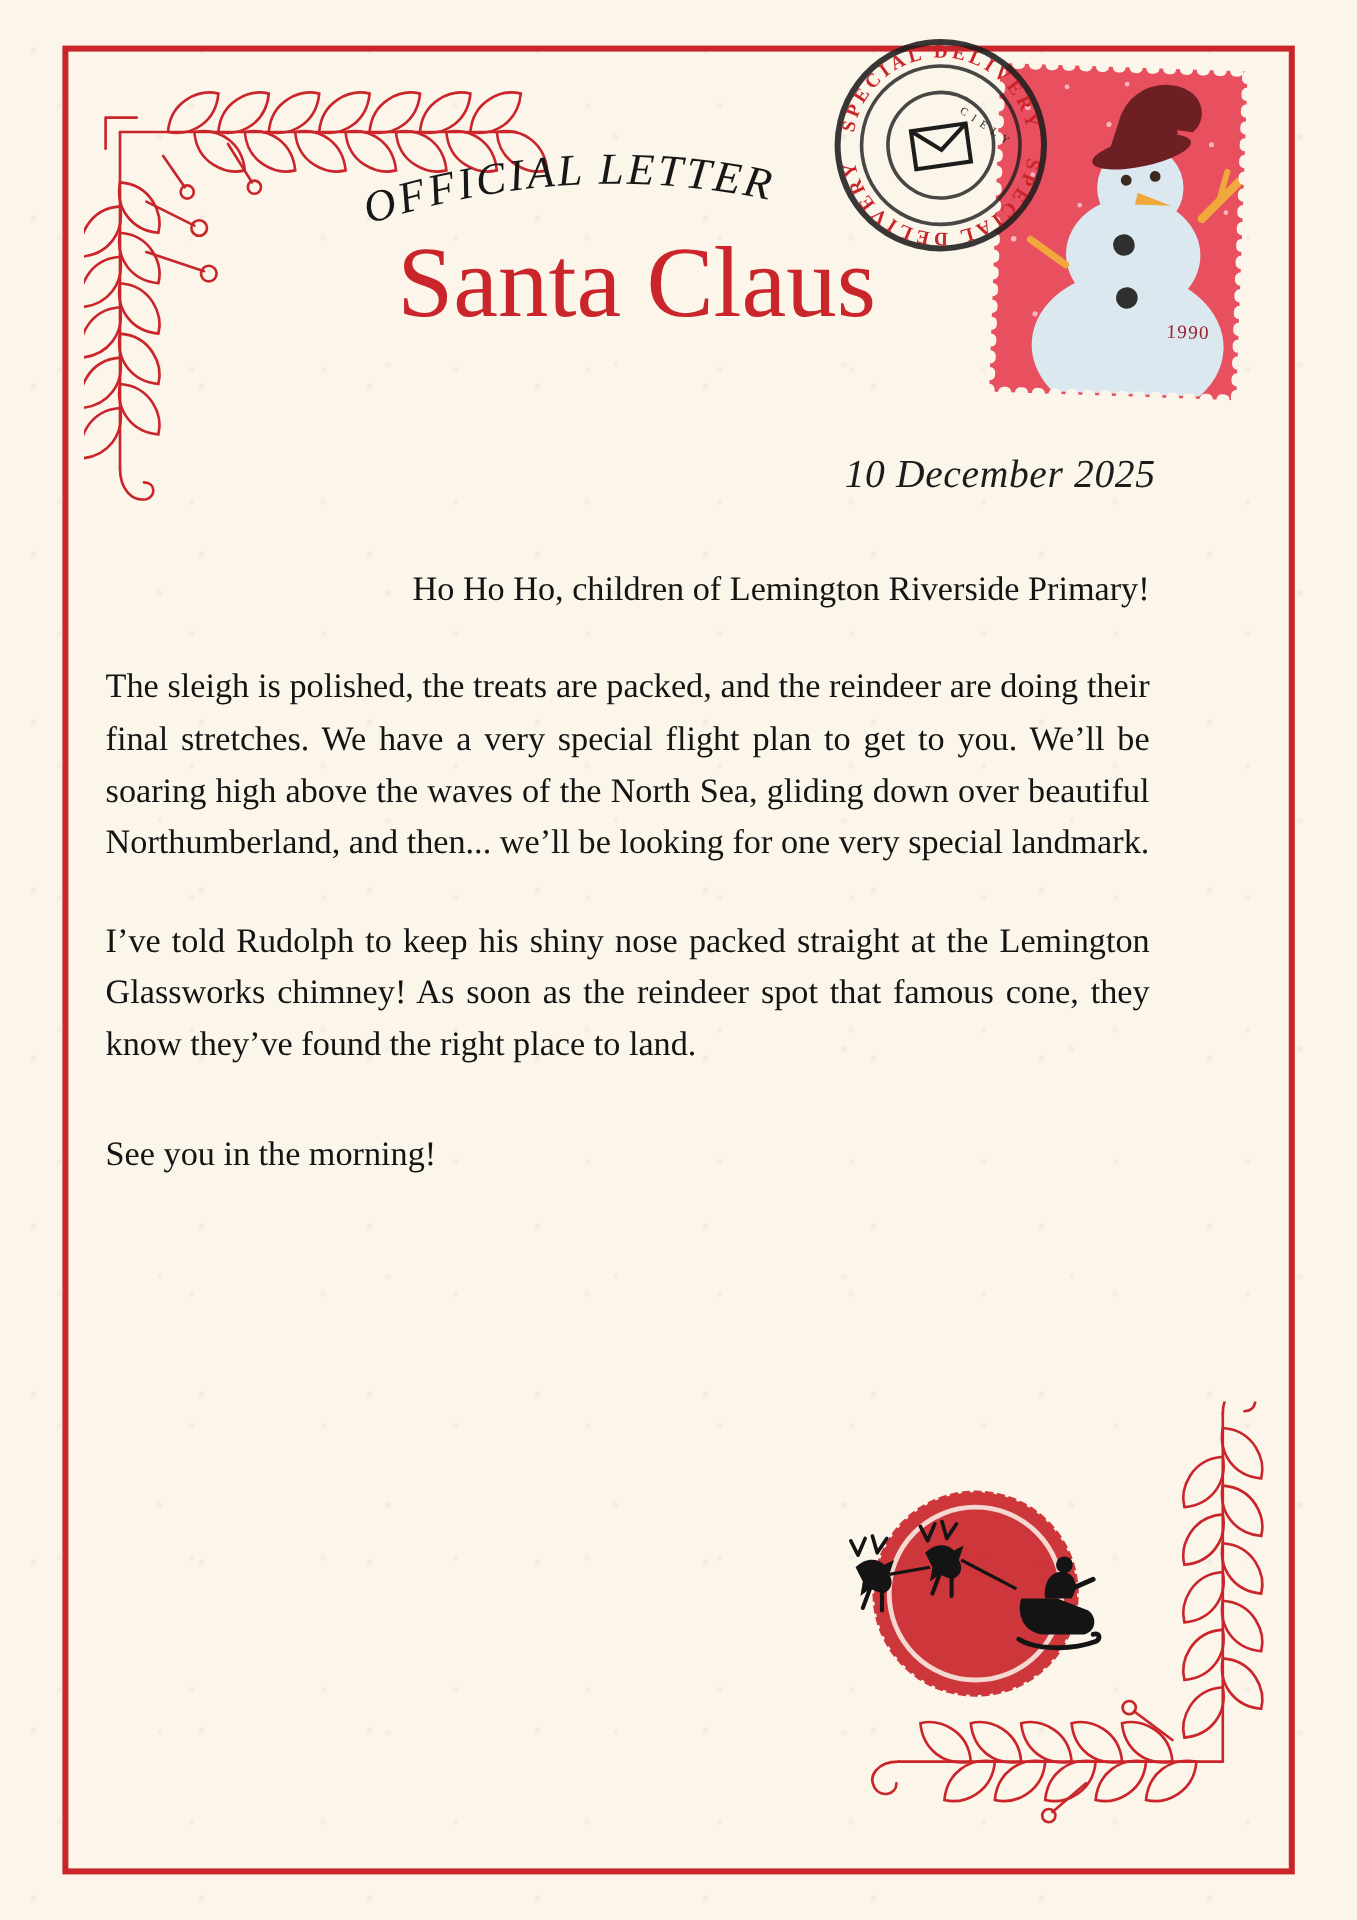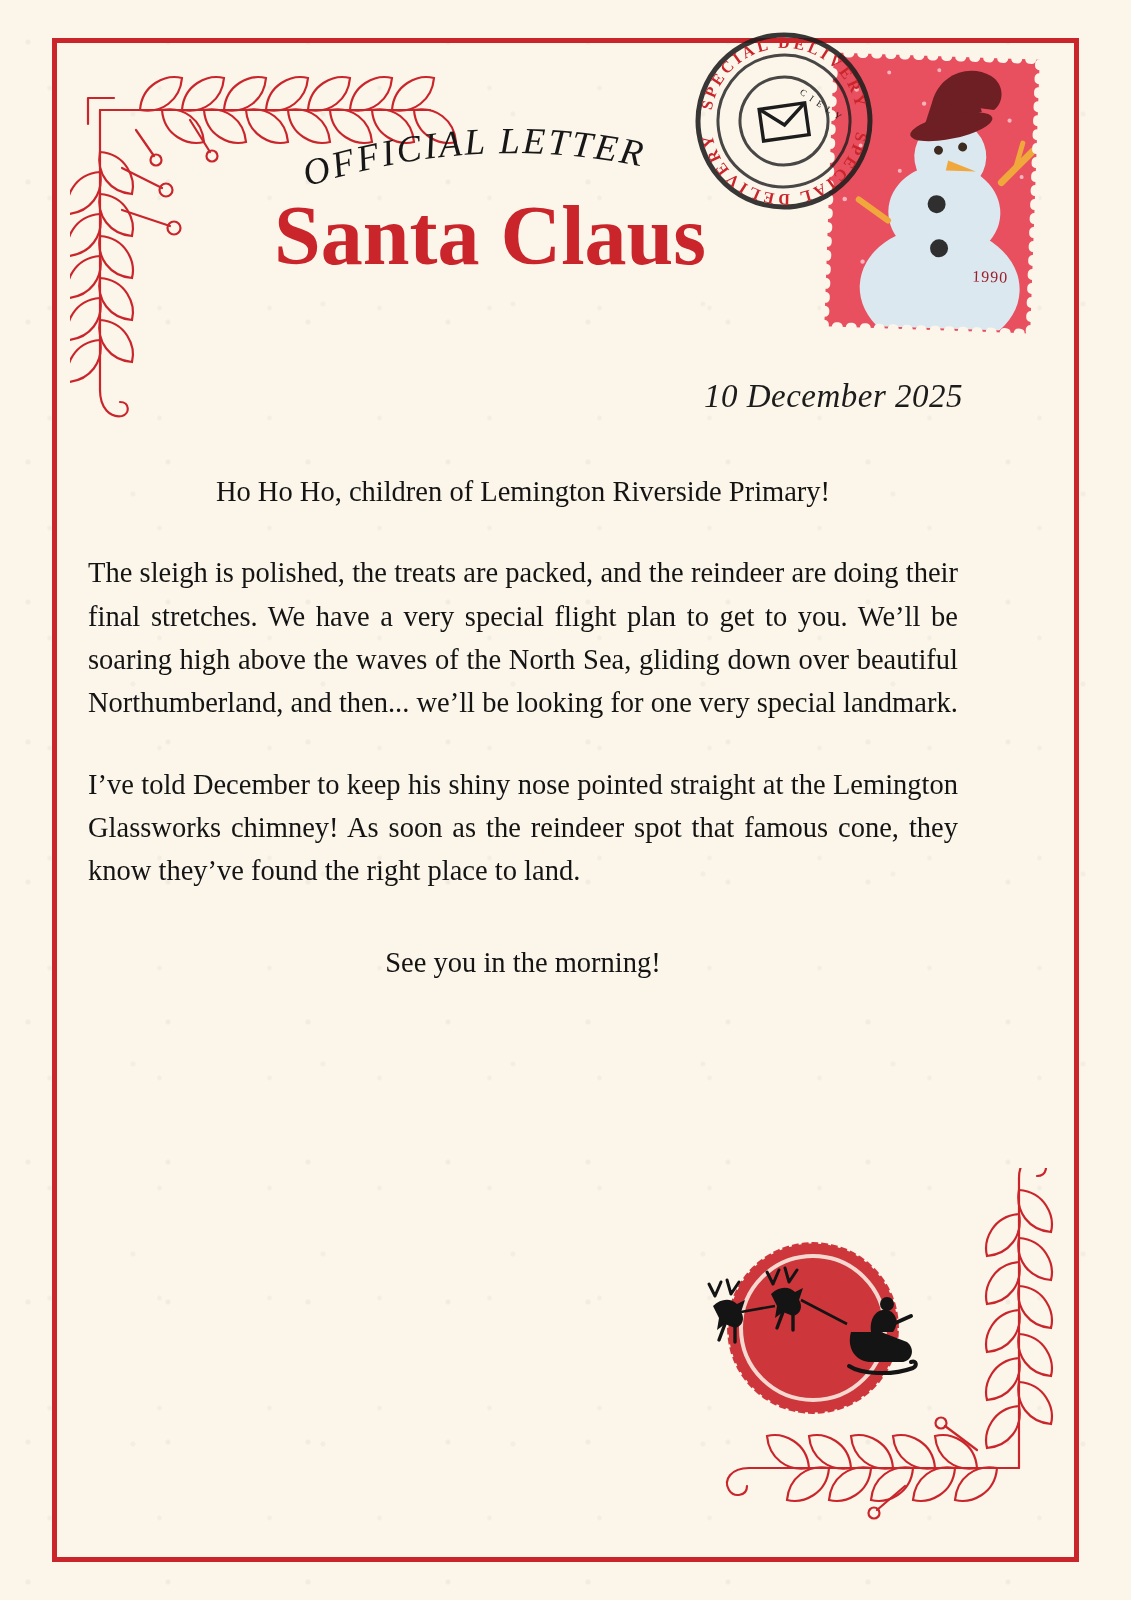--- a/index.html
+++ b/index.html
@@ -69,21 +69,22 @@
     display: block;
     margin: 0 auto;
   }
   .santa-claus {
     font-family: "Liberation Serif", serif;
     font-size: 84px;
     color: #c9252b;
     letter-spacing: 0px;
     line-height: 1;
     margin-top: -6px;
-    font-weight: bold;
+    font-weight: normal;
+    text-align: right;
   }
 
   
   .stamp {
     position: absolute;
     right: 92px;
     top: 52px;
     width: 214px;
     height: 282px;
     transform: rotate(2deg);
@@ -119,25 +120,24 @@
     line-height: 1.52;
     color: #141414;
     font-family: "Liberation Serif", serif;
   }
   .letter-body p {
     margin: 0 0 38px 0;
     text-align: justify;
     text-justify: inter-word;
   }
   .letter-body p.nojustify {
-    text-align: center;
+    text-align: right;
   }
   .signoff {
     margin-top: 48px;
-    text-align: center;
   }
   .signoff div {
     margin-bottom: 4px;
   }
 
   
   .seal {
     position: absolute;
     right: 200px;
     bottom: 180px;
@@ -300,21 +300,21 @@
       <path d="M72 80 L95 99 L118 80" fill="none" stroke="#1c1c1c" stroke-width="3.4"></path>
     </g>
     <text x="114" y="70" font-family="Liberation Serif, serif" font-size="9" letter-spacing="1.6" fill="#1c1c1c" transform="rotate(42 114 70)">C I E L Y</text>
   </svg>
 
   <div class="date">10 December 2025</div>
 
   <div class="letter-body">
     <p class="nojustify">Ho Ho Ho, children of Lemington Riverside Primary!</p>
     <p>The sleigh is polished, the treats are packed, and the reindeer are doing their final stretches. We have a very special flight plan to get to you. We’ll be soaring high above the waves of the North Sea, gliding down over beautiful Northumberland, and then... we’ll be looking for one very special landmark.</p>
-    <p>I’ve told December to keep his shiny nose pointed straight at the Lemington Glassworks chimney! As soon as the reindeer spot that famous cone, they know they’ve found the right place to land.</p>
+    <p>I’ve told Rudolph to keep his shiny nose packed straight at the Lemington Glassworks chimney! As soon as the reindeer spot that famous cone, they know they’ve found the right place to land.</p>
     <div class="signoff">
       <div>See you in the morning!</div>
     </div>
   </div>
 
   <svg class="seal" viewBox="0 0 230 200">
     <circle cx="112" cy="108" r="86" fill="#c9252b" opacity="0.92"></circle>
     <circle cx="112" cy="108" r="72" fill="none" stroke="#fbf5ea" stroke-width="4" opacity="0.85"></circle>
     <circle cx="112" cy="108" r="86" fill="none" stroke="#fbf5ea" stroke-width="3" stroke-dasharray="3 7"></circle>
     <g fill="#141414">

